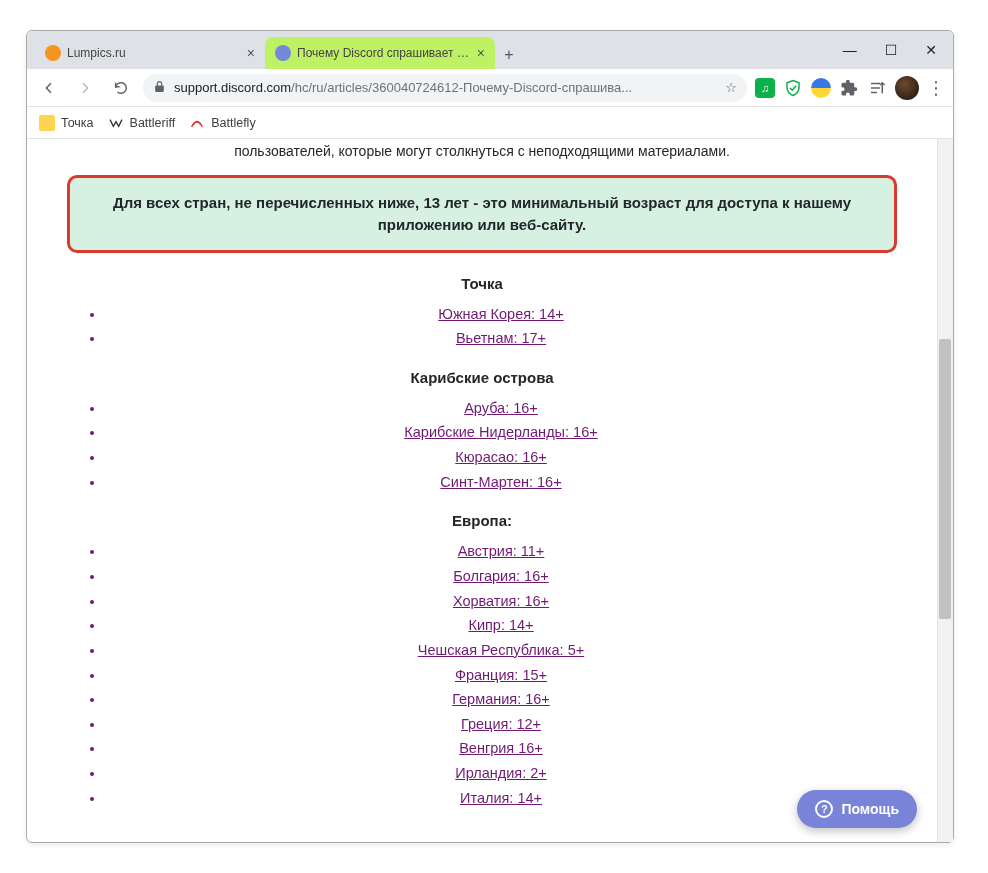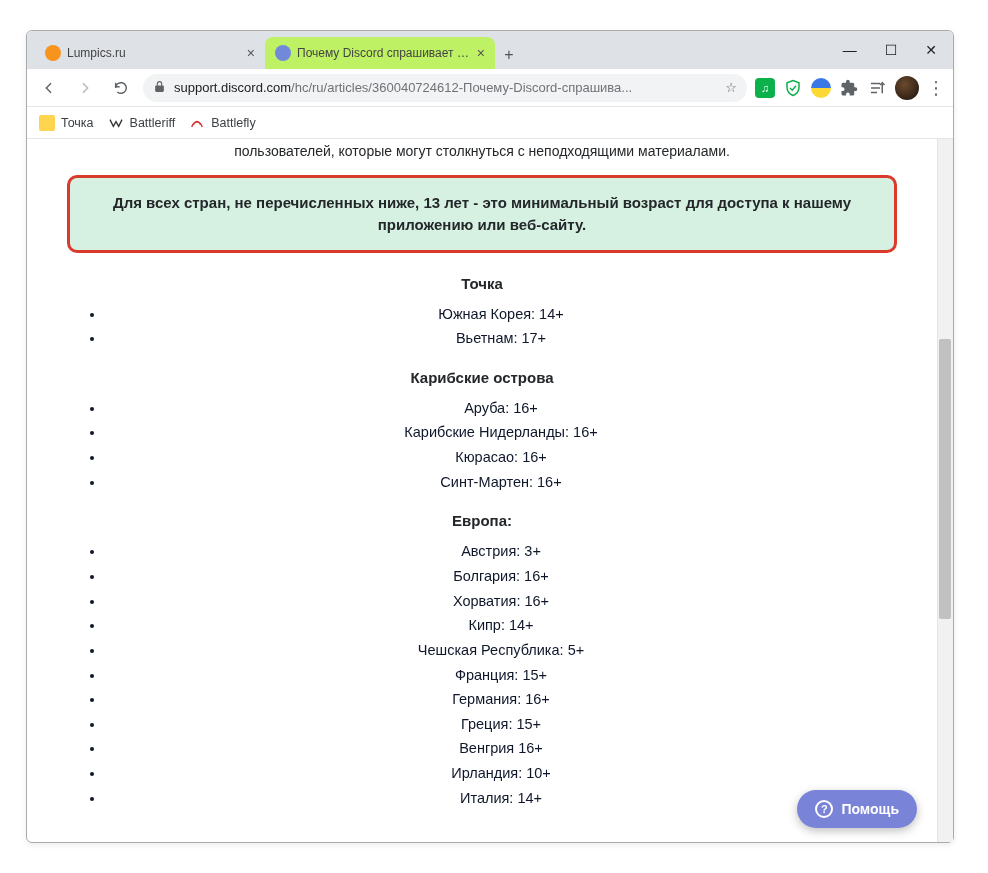--- a/index.html
+++ b/index.html
@@ -148,21 +148,21 @@
     border-radius: 10px;
     padding: 14px 18px;
     font-size: 15px;
     font-weight: 600;
     color:#23272a;
     line-height:1.45;
     margin-bottom: 22px;
   }
   .region { font-weight:700; font-size:15px; margin: 14px 0 10px 0; }
   ul.countries { margin: 0 0 18px 0; padding-left: 38px; }
-  ul.countries li { font-size:14.5px; line-height:1.7; color:#0f172a; }
+  ul.countries li { font-size:14.5px; line-height:1.7; color:#701a75;text-decoration:underline; }
   
   .help-btn {
     position:absolute;
     right: 36px; bottom: 14px;
     background:#7983d7;
     color:#fff;
     border-radius: 22px;
     padding: 10px 18px;
     font-size:14px; font-weight:600;
     display:flex; align-items:center; gap:8px;
@@ -287,30 +287,30 @@
       <div class="region">Карибские острова</div>
       <ul class="countries" id="list-1">
           <li>Аруба: 16+</li>
           <li>Карибские Нидерланды: 16+</li>
           <li>Кюрасао: 16+</li>
           <li>Синт-Мартен: 16+</li>
         </ul>
 
       <div class="region">Европа:</div>
       <ul class="countries" id="list-2">
-          <li>Австрия: 3+</li>
+          <li>Австрия: 11+</li>
           <li>Болгария: 16+</li>
           <li>Хорватия: 16+</li>
           <li>Кипр: 14+</li>
           <li>Чешская Республика: 5+</li>
           <li>Франция: 15+</li>
           <li>Германия: 16+</li>
-          <li>Греция: 15+</li>
+          <li>Греция: 12+</li>
           <li>Венгрия 16+</li>
-          <li>Ирландия: 10+</li>
+          <li>Ирландия: 2+</li>
           <li>Италия: 14+</li>
         </ul>
     </div>
 
     <div class="scrollbar-track">
       <div class="scrollbar-thumb"></div>
     </div>
 
     <div class="help-btn">
       <span class="qmark">?</span>

